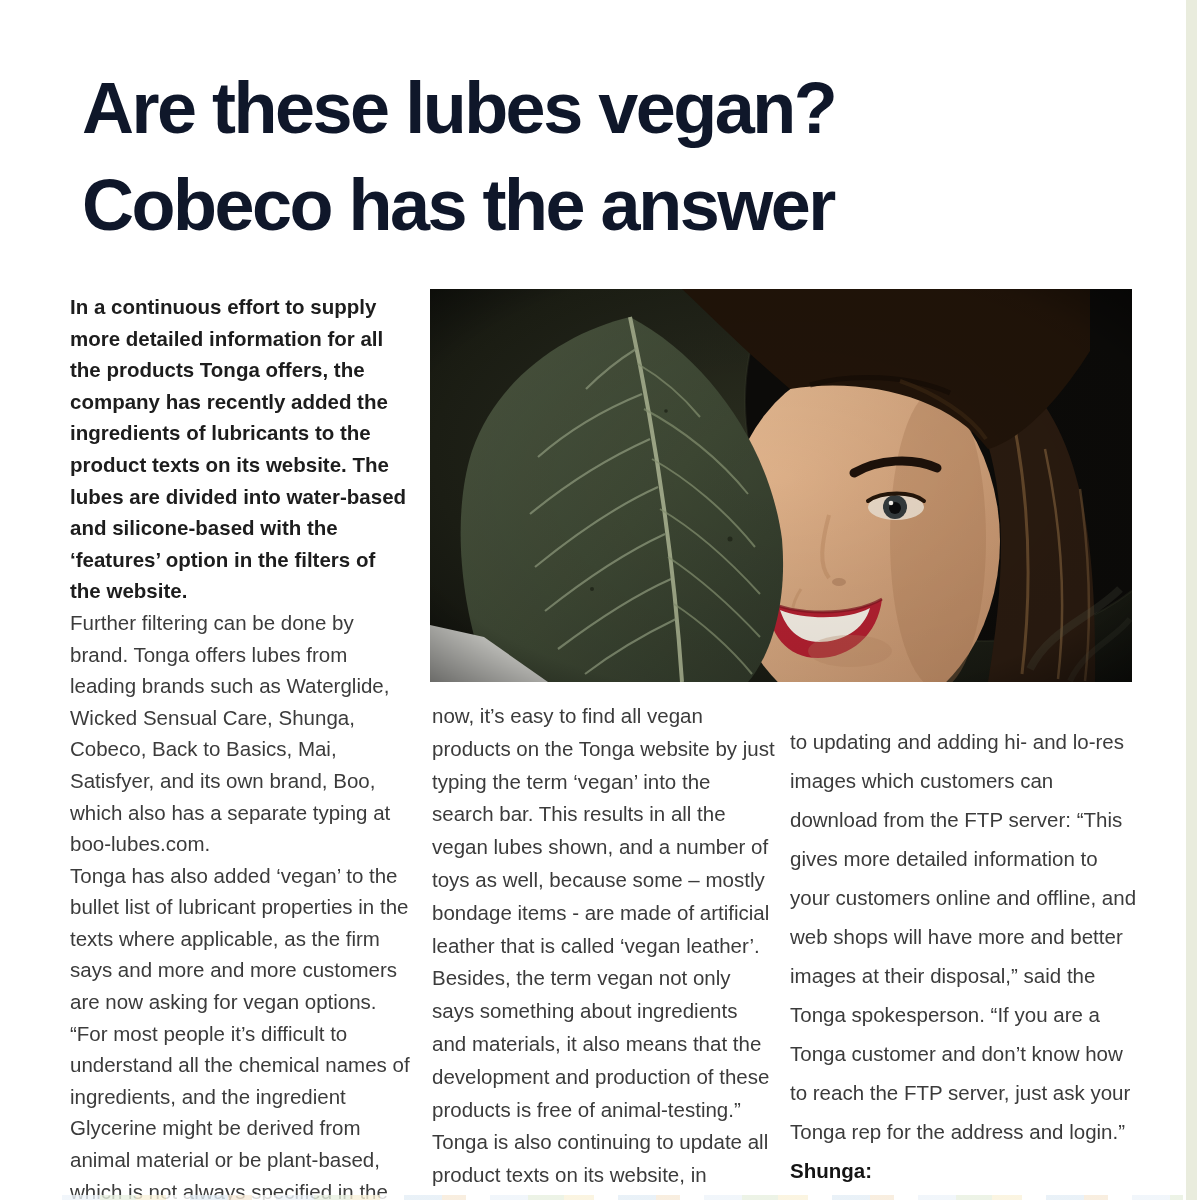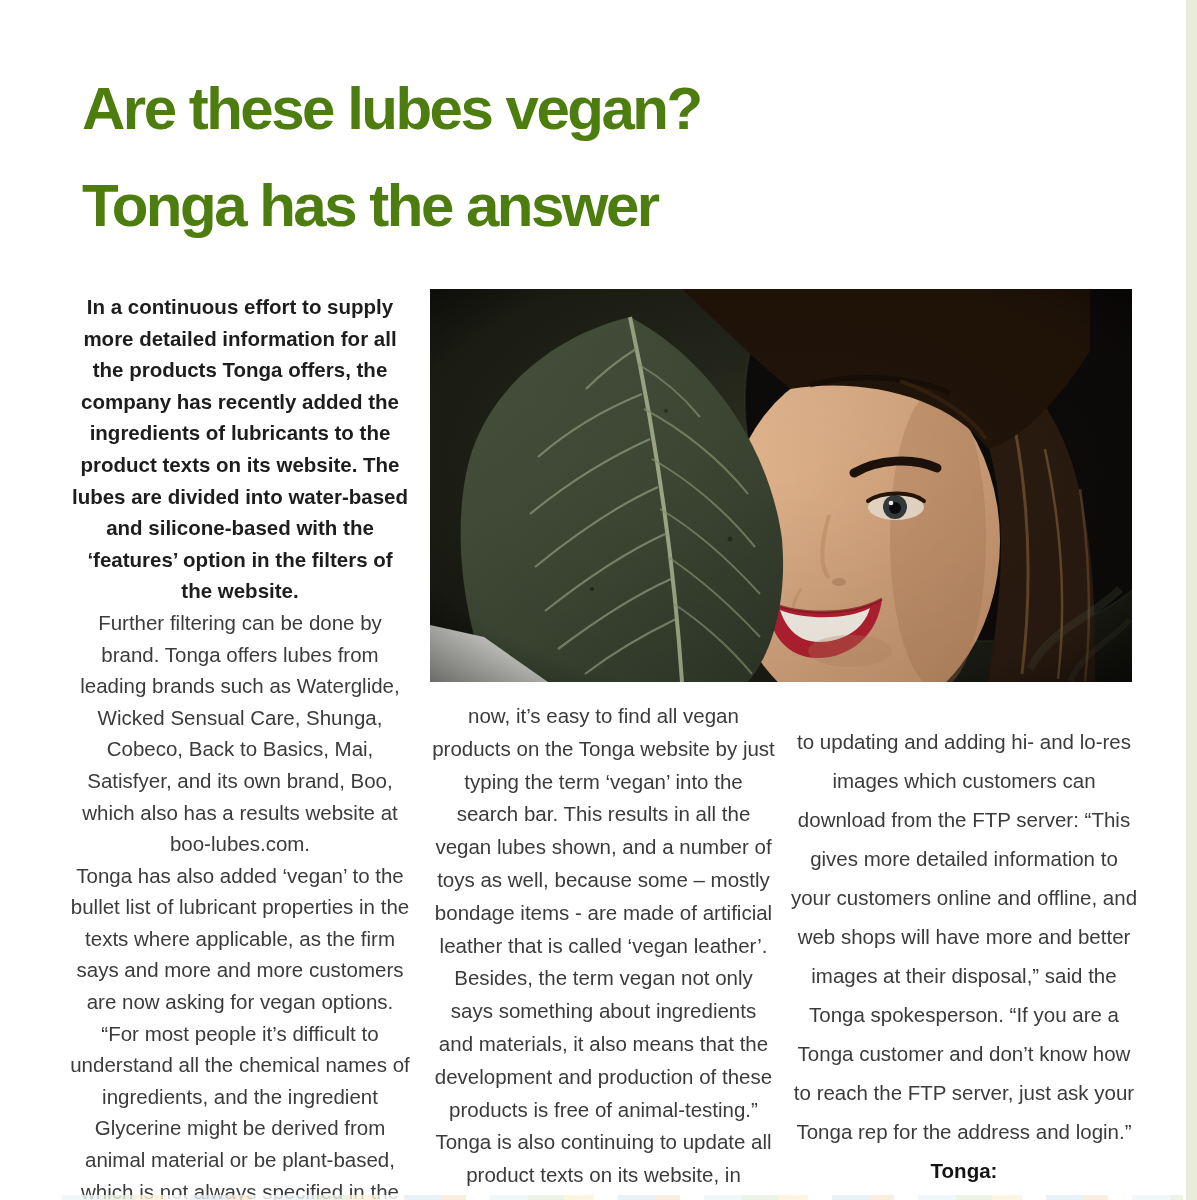--- a/index.html
+++ b/index.html
@@ -5,25 +5,25 @@
   html,body{margin:0;padding:0;background:#ffffff;}
   #page{
     position:relative;
     width:1197px;height:1200px;
     background:#ffffff;
     overflow:hidden;
     font-family:"Liberation Sans", sans-serif;
   }
   .headline{
     position:absolute;left:82px;top:60px;width:1050px;
-    font-weight:900;font-size:60px;line-height:97px;letter-spacing:-2.5px;
-    color:#4d7c0f;
+    font-weight:900;font-size:72px;line-height:97px;letter-spacing:-2.5px;
+    color:#0f172a;
   }
   .col{position:absolute;color:#3b3b3b;font-size:20.5px;}
-  .col p{margin:0;text-align:center;}
+  .col p{margin:0;}
   .col-left{left:70px;top:291px;width:340px;line-height:31.6px;}
   .col-left .intro{font-weight:bold;color:#1d1d1d;}
   .col-mid{left:432px;top:700px;width:343px;line-height:32.8px;}
   .col-right{left:790px;top:722px;width:348px;line-height:39px;}
   .contact{font-weight:bold;color:#141414;}
   .photo-frame{
     position:absolute;left:430px;top:289px;width:702px;height:393px;
     background:#16170f;
   }
   .edge-strip{
@@ -38,26 +38,26 @@
       #ffffff 190px 214px);
   }
 </style>
 </head>
 <body>
 
 <div id="page">
 
   <div class="headline">
     <div>Are these lubes vegan?</div>
-    <div>Tonga has the answer</div>
+    <div>Cobeco has the answer</div>
   </div>
 
   <div class="col col-left">
     <p class="intro">In a continuous effort to supply more detailed information for all the products Tonga offers, the company has recently added the ingredients of lubricants to the product texts on its website. The lubes are divided into water-based and silicone-based with the ‘features’ option in the filters of the website.</p>
-    <p>Further filtering can be done by brand. Tonga offers lubes from leading brands such as Waterglide, Wicked Sensual Care, Shunga, Cobeco, Back to Basics, Mai, Satisfyer, and its own brand, Boo, which also has a results website at boo-lubes.com.</p>
+    <p>Further filtering can be done by brand. Tonga offers lubes from leading brands such as Waterglide, Wicked Sensual Care, Shunga, Cobeco, Back to Basics, Mai, Satisfyer, and its own brand, Boo, which also has a separate typing at boo-lubes.com.</p>
     <p>Tonga has also added ‘vegan’ to the bullet list of lubricant properties in the texts where applicable, as the firm says and more and more customers are now asking for vegan options.</p>
     <p>“For most people it’s difficult to understand all the chemical names of ingredients, and the ingredient Glycerine might be derived from animal material or be plant-based, which is not always specified in the ingredients list,” said a Tonga spokesperson. “As of</p>
   </div>
 
   <div class="photo-frame">
     <svg width="702" height="393" viewBox="0 0 702 393" role="img">
       <defs>
         <radialGradient id="bgv" cx="50%" cy="42%" r="80%">
           <stop offset="0%" stop-color="#2b2e20"></stop>
           <stop offset="62%" stop-color="#1d1f15"></stop>
@@ -145,21 +145,21 @@
     </svg>
   </div>
 
   <div class="col col-mid">
     <p>now, it’s easy to find all vegan products on the Tonga website by just typing the term ‘vegan’ into the search bar. This results in all the vegan lubes shown, and a number of toys as well, because some – mostly bondage items - are made of artificial leather that is called ‘vegan leather’. Besides, the term vegan not only says something about ingredients and materials, it also means that the development and production of these products is free of animal-testing.”</p>
     <p>Tonga is also continuing to update all product texts on its website, in addition</p>
   </div>
 
   <div class="col col-right">
     <p>to updating and adding hi- and lo-res images which customers can download from the FTP server: “This gives more detailed information to your customers online and offline, and web shops will have more and better images at their disposal,” said the Tonga spokesperson. “If you are a Tonga customer and don’t know how to reach the FTP server, just ask your Tonga rep for the address and login.”</p>
-    <p class="contact">Tonga:</p>
+    <p class="contact">Shunga:</p>
     <p class="contact">[T] +31 (0) 115 566 186</p>
     <p class="contact">[W] www.tongabv.com</p>
     <p class="contact">[E] info@tongabv.com</p>
   </div>
 
   <div class="edge-strip"></div>
   <div class="bottom-strip"></div>
 
 </div>
 

